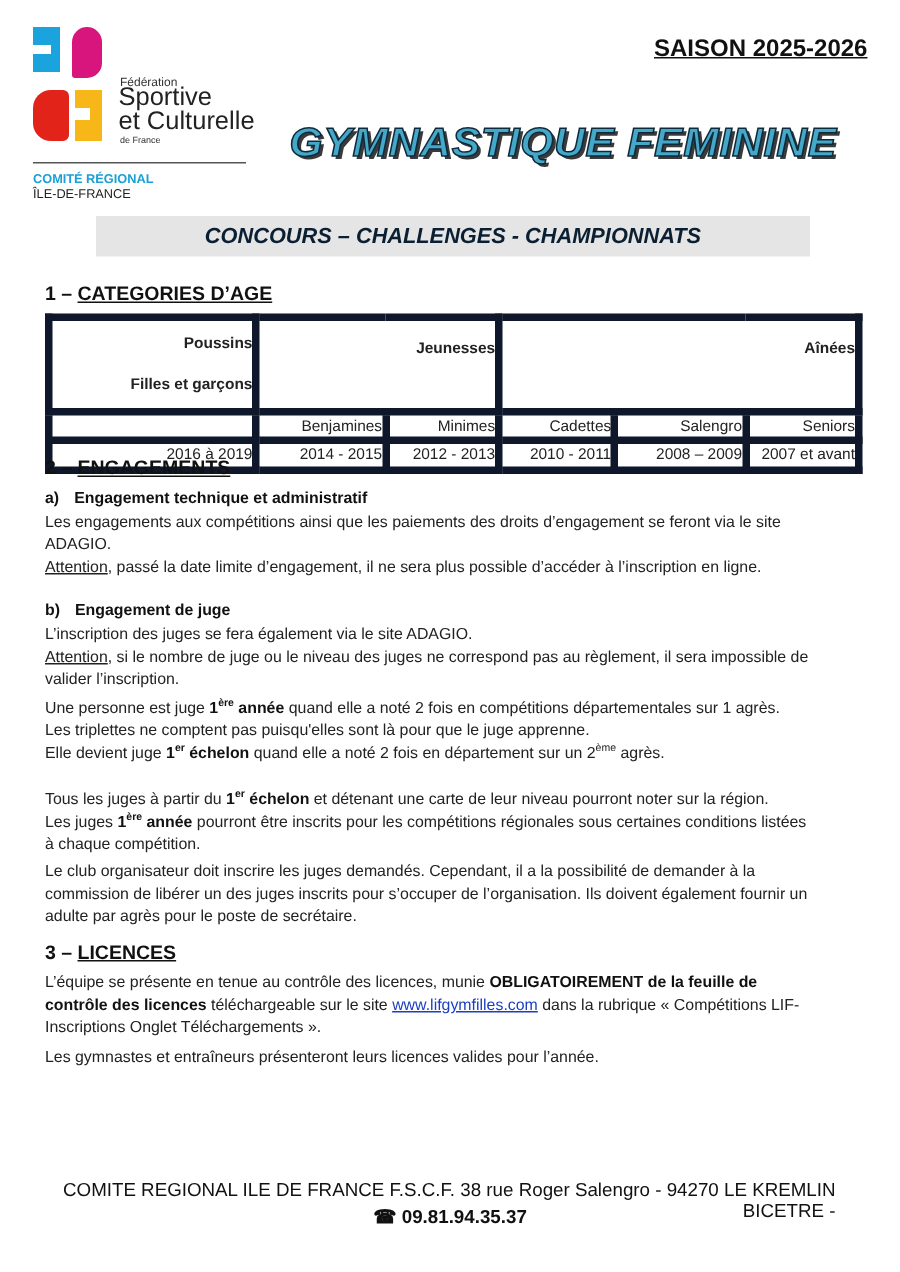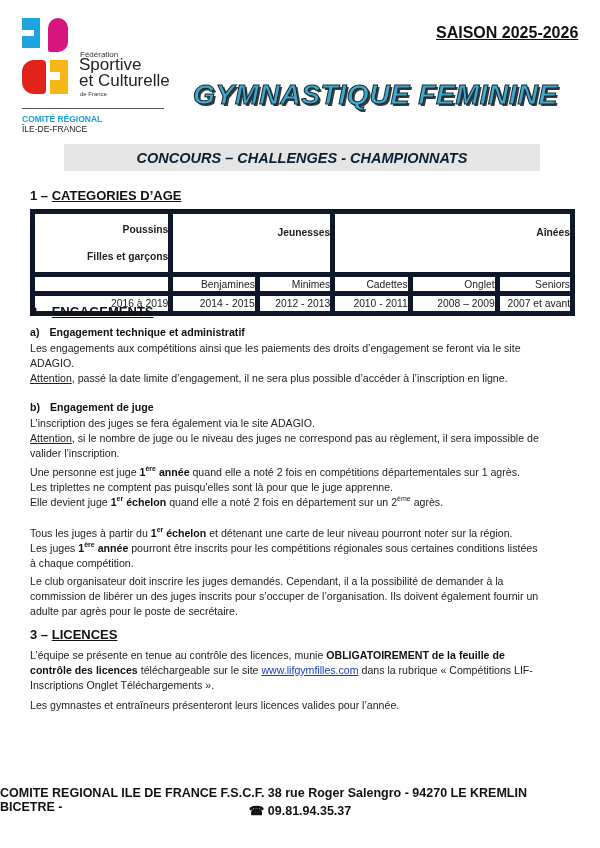--- a/index.html
+++ b/index.html
@@ -36,21 +36,21 @@
   .p b { color:#111; }
   .sub { font-size:10.6px; font-weight:bold; color:#111; left:30px; }
   sup { font-size:7px; line-height:0; }
   a.link { color:#1a3fbf; text-decoration:underline; }
   
   table.cat { position:absolute; left:30px; top:209px; width:545px; border-collapse:collapse; font-size:10.3px; color:#222; }
   table.cat td { border:5px solid #0f172a; text-align:right; padding:0; }
   table.cat .r1 td { height:45px; vertical-align:middle; font-weight:bold; }
   table.cat .r2 td { height:14px; }
   table.cat .r3 td { height:15px; }
-  .footer1 { left:0; width:557px; top:786px; text-align:left; font-size:12.5px; font-weight:bold; color:#111; }
+  .footer1 { left:0; width:557px; top:786px; text-align:right; font-size:12.5px; font-weight:normal; color:#111; }
   .footer2 { left:0; width:600px; top:803px; text-align:center; font-size:12.5px; font-weight:bold; color:#111; }
   .pageno { left:461px; top:862px; font-size:11px; font-weight:bold; font-style:italic; color:#111; }
 </style>
 </head>
 <body>
 
 <div class="abs logo-blocks">
   <div class="lb lb-blue"></div>
   <div class="lb lb-blue2"></div>
   <div class="lb lb-pink"></div>
@@ -94,21 +94,21 @@
       <div style="margin-top:16px">Filles et garçons</div>
     </td>
     <td colspan="2" style="vertical-align:top; padding-top:13px;">Jeunesses</td>
     <td colspan="3" style="vertical-align:top; padding-top:13px;">Aînées</td>
   </tr>
   <tr class="r2">
     <td></td>
     <td>Benjamines</td>
     <td>Minimes</td>
     <td>Cadettes</td>
-    <td>Onglet</td>
+    <td>Salengro</td>
     <td>Seniors</td>
   </tr>
   <tr class="r3">
     <td>2016 à 2019</td>
     <td>2014 - 2015</td>
     <td>2012 - 2013</td>
     <td>2010 - 2011</td>
     <td>2008 – 2009</td>
     <td>2007 et avant</td>
   </tr>

